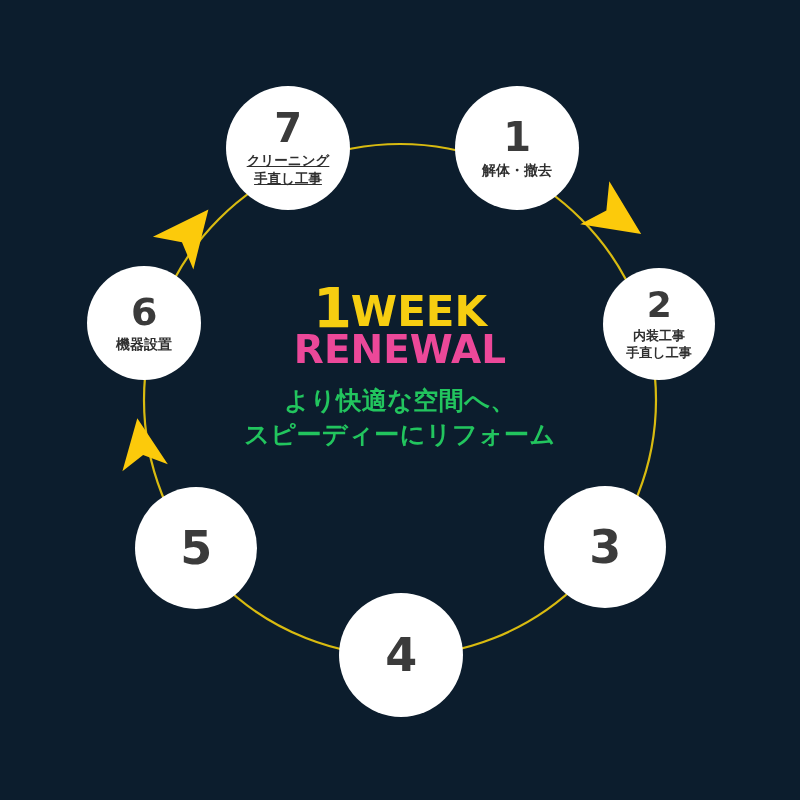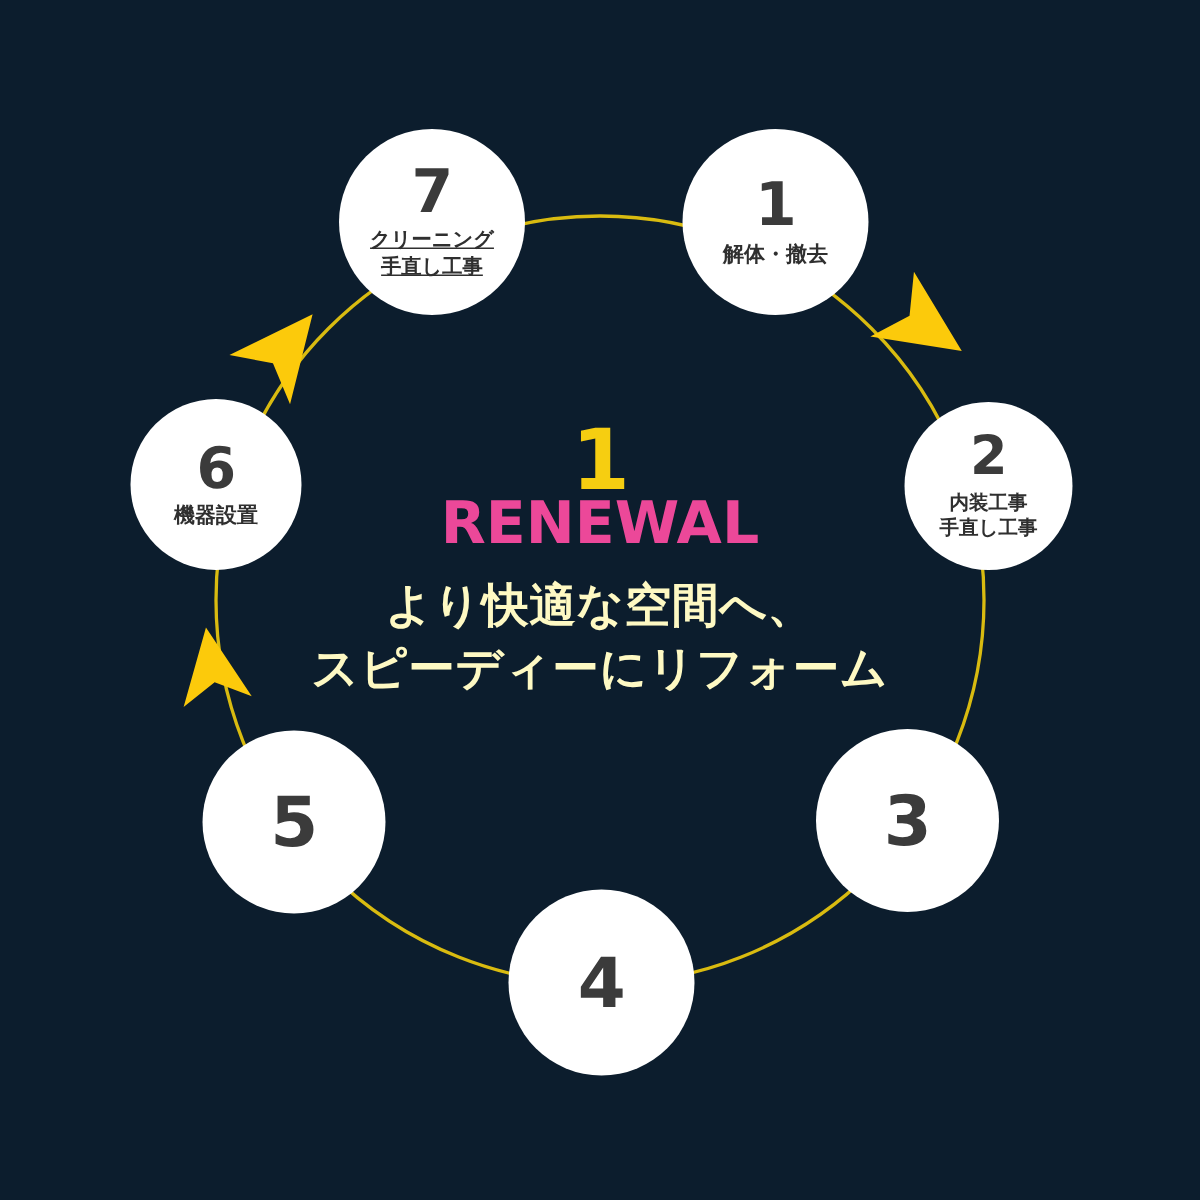--- a/index.html
+++ b/index.html
@@ -102,22 +102,22 @@
     font-size: 39px;
     color: #ec4899;
     line-height: 1.0;
     margin-top: -4px;
     letter-spacing: 0px;
   }
   .subtitle {
     margin-top: 14px;
     font-family: Liberation Sans, sans-serif;
     font-weight: bold;
-    color: #fef9c3;
-    font-size: 31px;
+    color: #22c55e;
+    font-size: 25px;
     line-height: 1.38;
     white-space: pre-line;
     letter-spacing: 0.5px;
   }
 </style>
 </head>
 <body>
 
 <div id="infographic">
 
@@ -171,19 +171,20 @@
 
   <div class="step-node labeled" style="left:226px; top:86px; width:124px; height:124px;">
     <div class="step-number">7</div>
     <div class="step-label" style="font-size:13.5px;text-decoration:underline;">クリーニング
 手直し工事</div>
   </div>
 
   <div id="center-block">
     <div class="headline-row">
       <span class="headline-one">1</span>
+      <span class="headline-week">WEEK</span>
     </div>
     <div class="headline-renewal">RENEWAL</div>
     <div class="subtitle">より快適な空間へ、
 スピーディーにリフォーム</div>
   </div>
 
 </div>
 
 </body></html>

